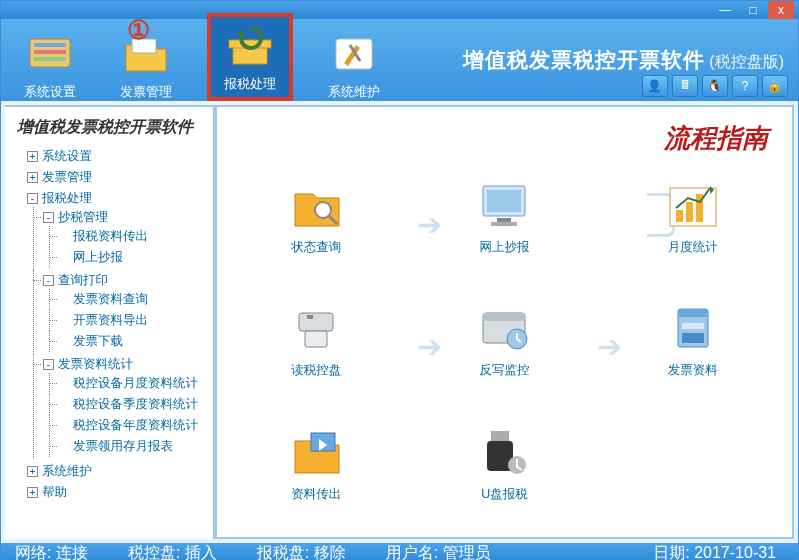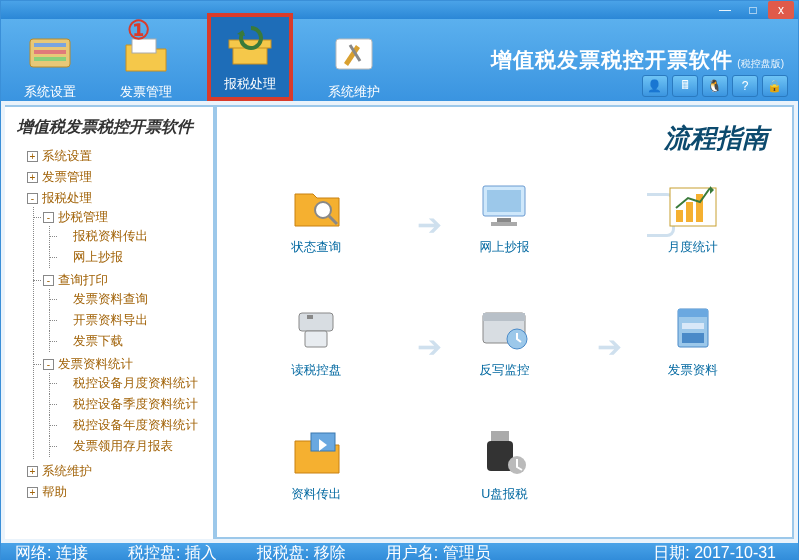--- a/index.html
+++ b/index.html
@@ -13,38 +13,38 @@
 .header { height: 112px; background: linear-gradient(#5bb0ee, #3a94e0); display: flex; align-items: center; padding: 0 14px; position: relative; }
 .toolbar { display: flex; gap: 26px; align-items: flex-end; }
 .tool { width: 70px; display: flex; flex-direction: column; align-items: center; gap: 4px; cursor: pointer; }
 .tool .ico { width: 50px; height: 50px; display: flex; align-items: center; justify-content: center; }
 .tool span { color: #fff; font-size: 13px; }
 .tool.sel { background: #1e6db8; border: 4px solid #d93b2b; padding: 6px 8px 4px; width: 86px; margin-top: -6px; }
 .tool.sel .ico { width: 48px; height: 48px; }
 .circ-num { position: absolute; top: -4px; left: 126px; color: #d93b2b; font-size: 26px; font-weight: bold; }
 .brand { margin-left: auto; color: #fff; text-align: right; }
 .brand .t1 { font-size: 21px; font-weight: bold; letter-spacing: 1px; }
-.brand .t2 { font-size: 10px; opacity: .9; }
+.brand .t2 { font-size: 16px; opacity: .9; }
 .ribbon { position: absolute; right: 10px; bottom: 4px; display: flex; gap: 4px; }
 .ribbon .rb { width: 26px; height: 22px; background: linear-gradient(#6fc4f5,#3b95e0); border: 1px solid #2a7ac0; border-radius: 3px; display: flex; align-items: center; justify-content: center; color: #fff; font-size: 12px; cursor: pointer; }
 
 .body { flex: 1; display: flex; background: #eaf3fb; }
 .sidebar { width: 210px; background: #fff; border-right: 2px solid #9cc8ea; border-top: 2px solid #9cc8ea; margin: 4px 0 4px 4px; display: flex; flex-direction: column; }
 .side-title { font-size: 16px; font-weight: bold; font-style: italic; color: #333; padding: 10px 12px 8px; }
-.tree { flex: 1; overflow: auto; font-size: 12.5px; color: #a16207; padding: 0 6px 6px; }
+.tree { flex: 1; overflow: auto; font-size: 12.5px; color: #0369a1; padding: 0 6px 6px; }
 .tree ul { list-style: none; }
 .tree li { position: relative; padding: 2px 0 2px 16px; }
 .tree li::before { content: ""; position: absolute; left: 6px; top: 0; bottom: 0; border-left: 1px dotted #888; }
 .tree li::after { content: ""; position: absolute; left: 6px; top: 10px; width: 8px; border-top: 1px dotted #888; }
 .tree > ul > li::before, .tree > ul > li::after { display: none; }
 .tree .tg { display: inline-block; width: 11px; height: 11px; border: 1px solid #888; text-align: center; line-height: 9px; font-size: 10px; margin-right: 4px; background: #fff; cursor: pointer; }
 .tree .leaf { padding-left: 30px; cursor: pointer; }
 
 .main { flex: 1; margin: 4px 4px 4px 0; background: #fff; border: 2px solid #9cc8ea; position: relative; padding: 20px 30px; }
-.flow-title { position: absolute; top: 14px; right: 24px; font-size: 26px; font-weight: bold; color: #0c4a6e; font-style: italic; text-align: center; }
+.flow-title { position: absolute; top: 14px; right: 24px; font-size: 26px; font-weight: bold; color: #b91c1c; font-style: italic; text-align: center; }
 .grid { display: grid; grid-template-columns: repeat(3, 1fr); grid-template-rows: repeat(3, 1fr); gap: 30px 50px; margin-top: 50px; height: 340px; }
 .cell { display: flex; flex-direction: column; align-items: center; gap: 6px; position: relative; cursor: pointer; }
 .cell .ic { width: 56px; height: 56px; display: flex; align-items: center; justify-content: center; }
 .cell span { font-size: 12.5px; color: #0369a1; }
 .arrow { position: absolute; color: #cfe0ee; font-size: 30px; }
 .ar1 { top: 100px; left: 200px; } .ar2 { top: 100px; left: 380px; }
 .ar3 { top: 222px; left: 200px; } .ar4 { top: 222px; left: 380px; }
 .bracket { position: absolute; top: 86px; left: 430px; width: 28px; height: 44px; border: 3px solid #cfe0ee; border-left: none; border-radius: 0 8px 8px 0; }
 
 .status { height: 26px; background: linear-gradient(#4aa3e8,#2b87d6); display: flex; align-items: center; color: #fff; font-size: 16px; padding: 0 14px; }

